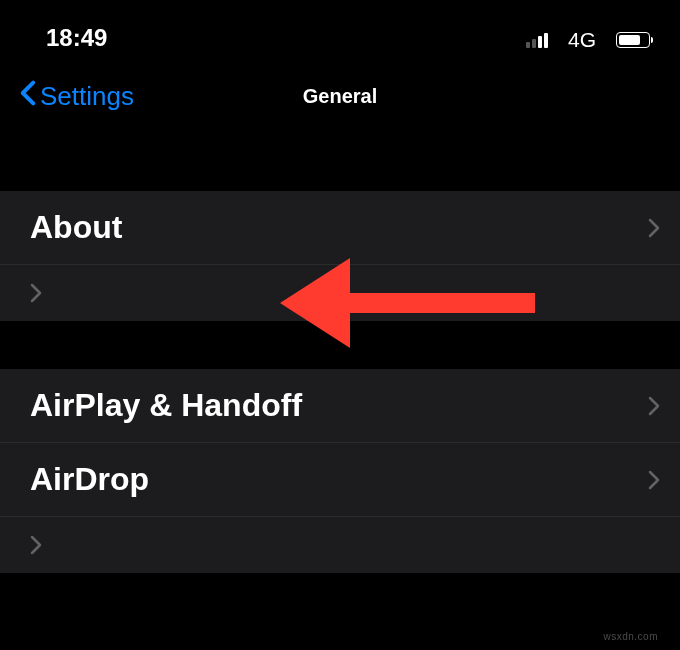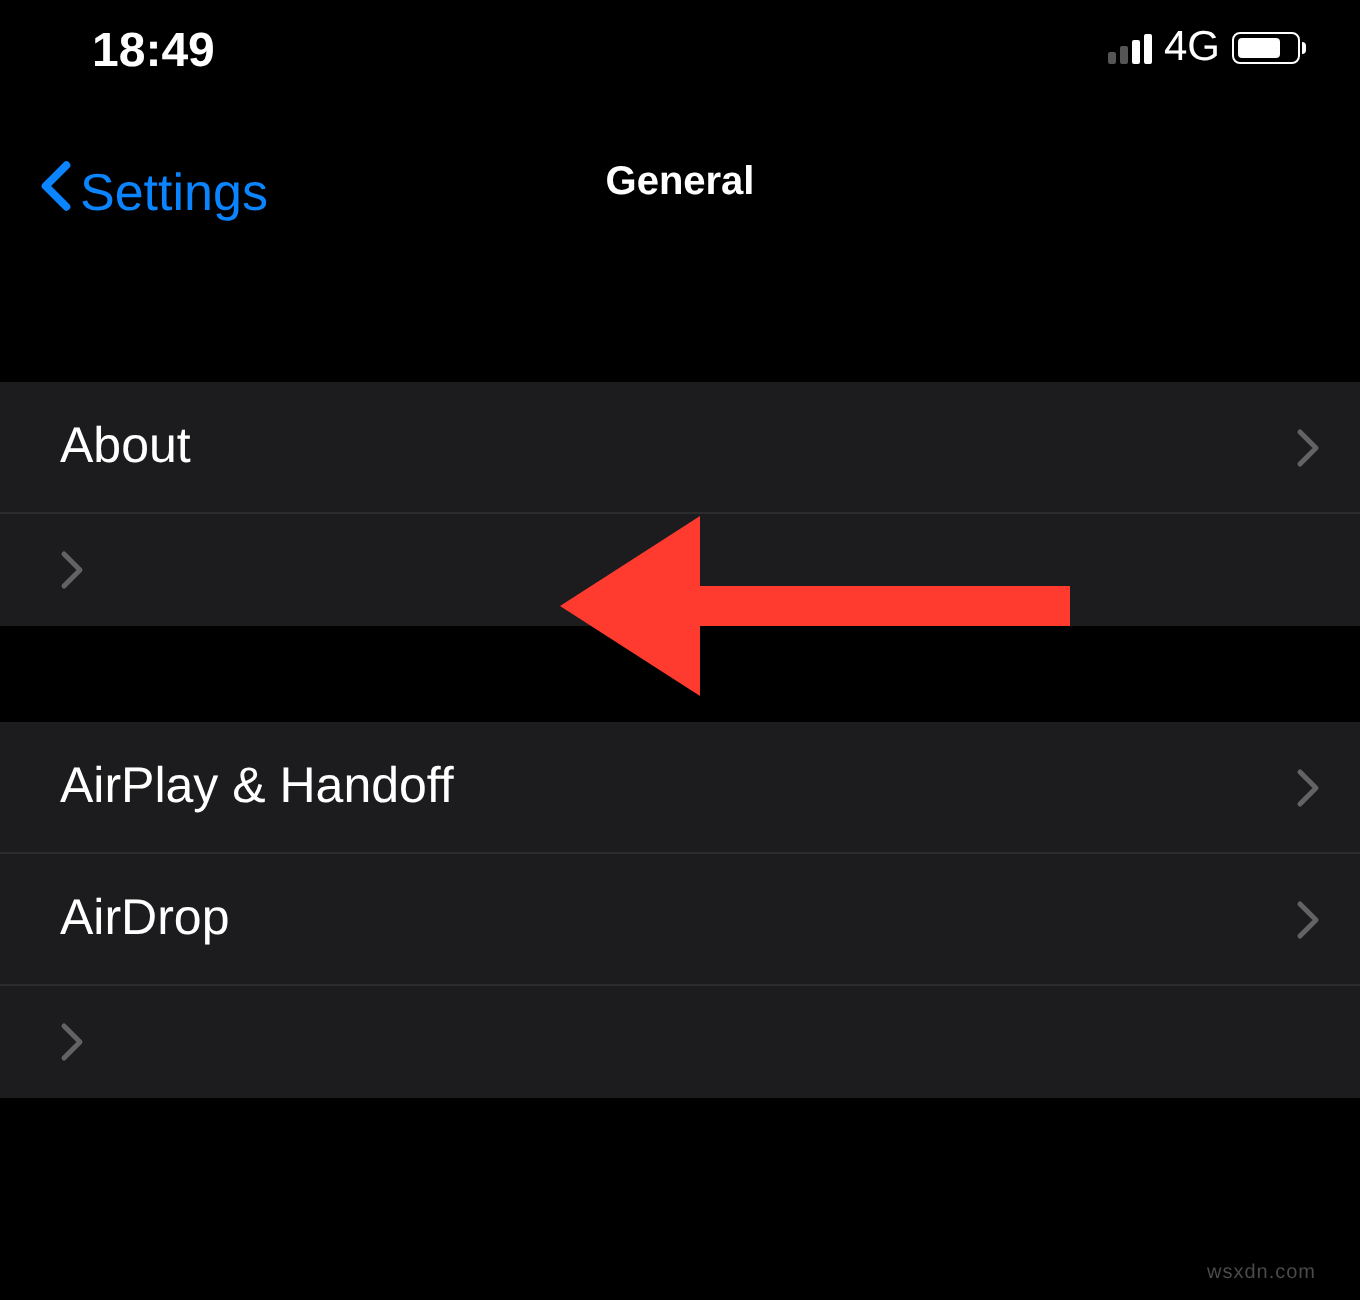--- a/index.html
+++ b/index.html
@@ -12,21 +12,21 @@
       width: 680px;
       height: 650px;
       background: #000000;
       color: #ffffff;
       overflow: hidden;
       position: relative;
     }
     .status-bar {
       display: flex;
       justify-content: space-between;
-      align-items: flex-start;
+      align-items: flex-end;
       padding: 12px 30px 8px 30px;
       height: 60px;
     }
     .status-time {
       font-size: 24px;
       font-weight: 600;
       color: #ffffff;
       margin-left: 16px;
     }
     .status-right {
@@ -45,21 +45,21 @@
       background: #ffffff;
       border-radius: 1px;
     }
     .signal-bar.dim {
       background: #555;
     }
     .network-label {
       font-size: 21px;
       font-weight: 500;
       color: #ffffff;
-      margin: 0 0;
+      margin: 0 14px;
     }
     .battery {
       width: 34px;
       height: 16px;
       border: 1.5px solid #ffffff;
       border-radius: 4px;
       position: relative;
       display: flex;
       align-items: center;
       padding: 2px;
@@ -75,21 +75,21 @@
       border-radius: 0 2px 2px 0;
     }
     .battery-fill {
       width: 75%;
       height: 100%;
       background: #ffffff;
       border-radius: 2px;
     }
     .nav-header {
       display: flex;
-      align-items: flex-start;
+      align-items: center;
       padding: 20px 20px 30px 20px;
       position: relative;
     }
     .back-button {
       display: flex;
       align-items: center;
       color: #0a84ff;
       font-size: 26px;
       cursor: pointer;
     }
@@ -117,22 +117,22 @@
       justify-content: space-between;
       padding: 18px 20px 18px 30px;
       border-bottom: 1px solid #2c2c2e;
       cursor: pointer;
       position: relative;
     }
     .list-item:last-child {
       border-bottom: none;
     }
     .list-label {
-      font-size: 25px;
-      font-weight: 400;
+      font-size: 32px;
+      font-weight: 700;
       color: #ffffff;
     }
     .chevron-right {
       color: #636366;
     }
     .chevron-right svg {
       display: block;
     }
     .arrow-annotation {
       position: absolute;

